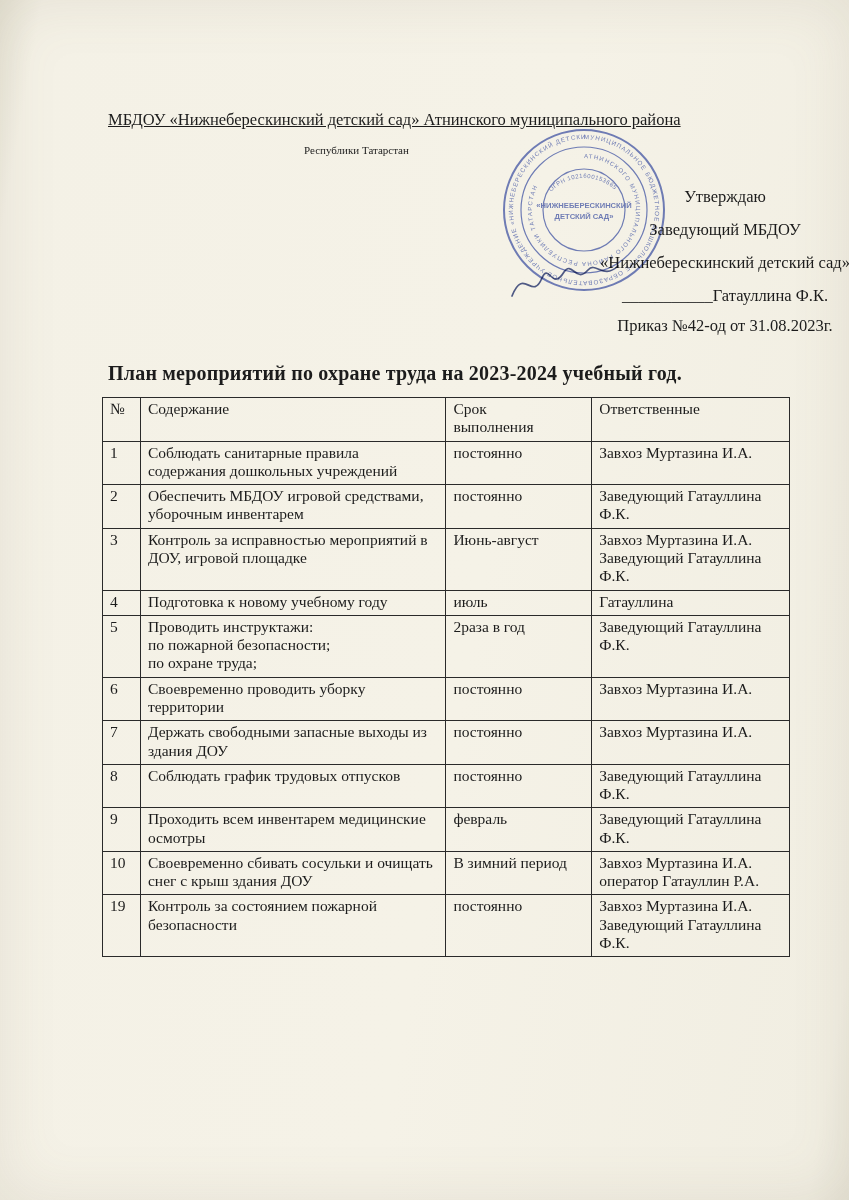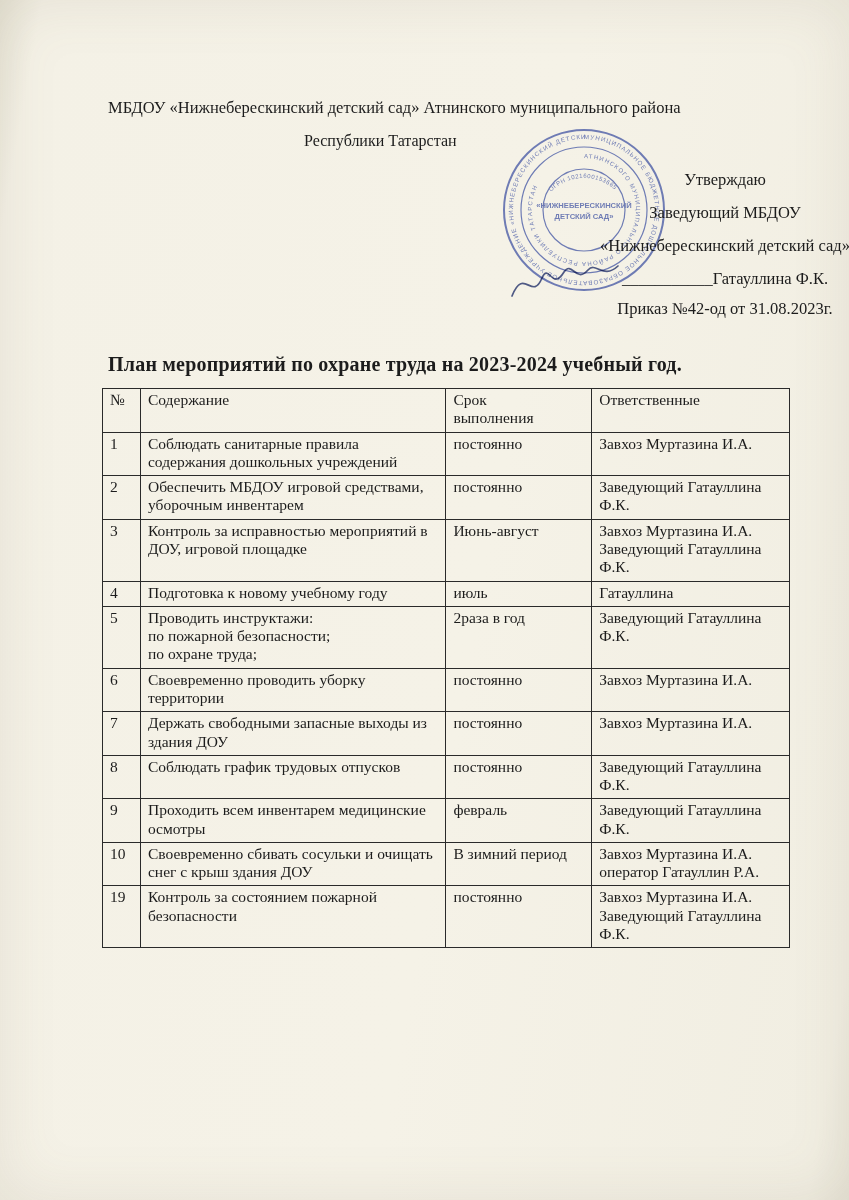--- a/index.html
+++ b/index.html
@@ -10,30 +10,30 @@
     background:#e8e5d8;
   }
   .page{
     position:relative;
     width:849px;height:1200px;
     background:linear-gradient(100deg,#e7e4d6 0%,#f4f1e6 4%,#f5f2e7 55%,#f1eee2 96%,#e9e6d9 100%);
     box-shadow:inset 0 0 60px rgba(120,110,80,.12);
     overflow:hidden;
   }
   .doc{padding:98px 60px 0 108px;}
-  .org-line{margin:0 0 14px 0;font-size:16.5px;}
-  .org-line2{margin:0 0 20px 196px;font-size:16px;}
+  .org-line{margin:12px 0 14px 0;font-size:16.5px;text-decoration:underline;}
+  .org-line2{margin:0 0 31px 196px;font-size:11px;}
   .approval{
     margin-left:452px;width:330px;text-align:center;
     position:relative;z-index:2;
   }
   .approval p{margin:0 0 13px 0;font-size:16.5px;}
   .approval .sig-line{margin-bottom:10px;}
   .doc-title{
-    margin:34px 0 12px 0;
+    margin:26px 0 12px 0;
     font-size:20px;font-weight:bold;letter-spacing:.2px;
   }
   table.plan{
     border-collapse:collapse;
     margin-left:-6px;
     width:688px;
     font-size:15.5px;
   }
   table.plan th,table.plan td{
     border:1px solid #2a2a2a;

